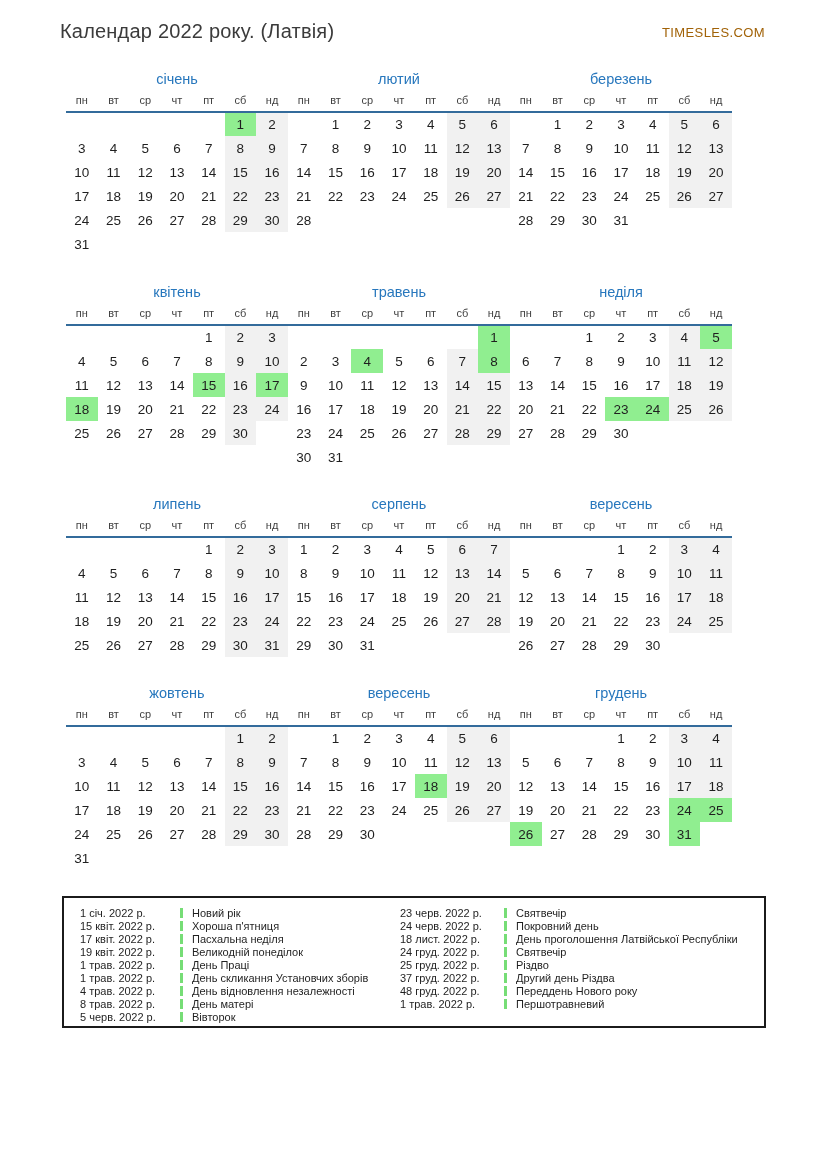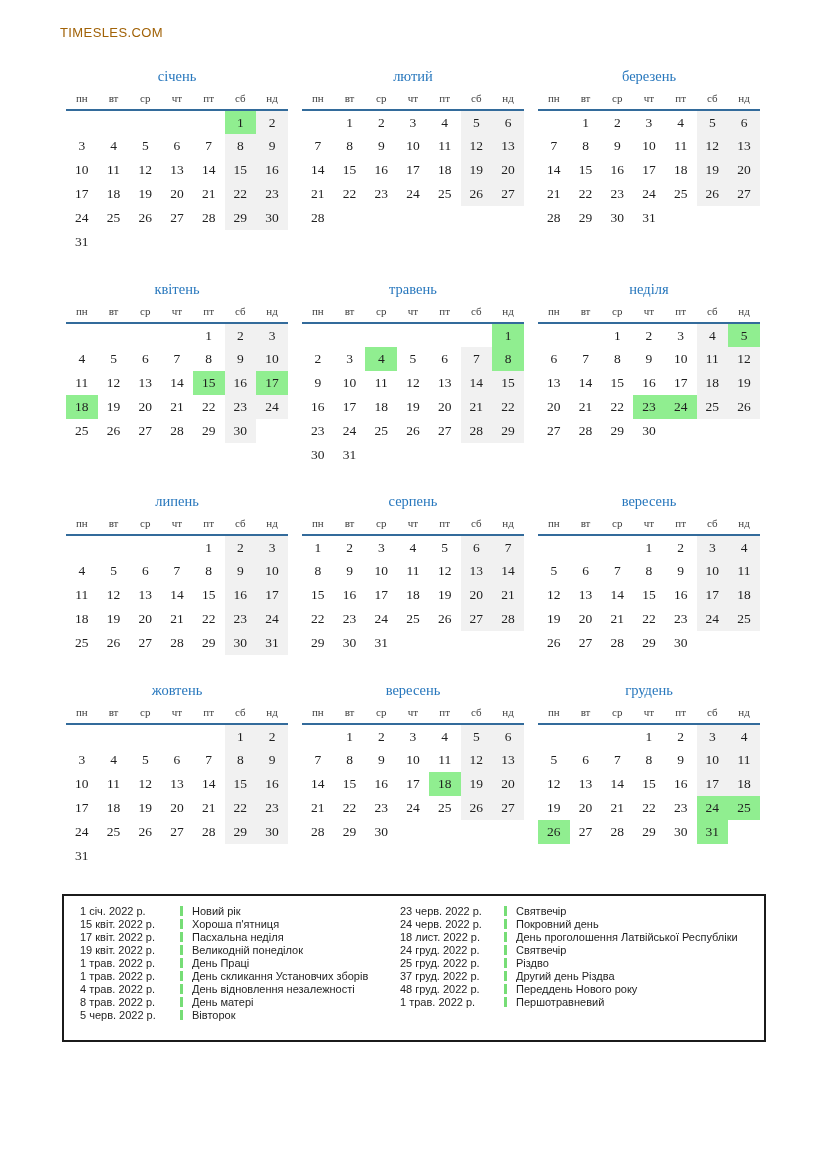--- a/index.html
+++ b/index.html
@@ -17,57 +17,57 @@
     font-family:"Liberation Sans","DejaVu Sans",sans-serif;
     color:var(--ink);position:relative;overflow:hidden;
   }
   .header{display:flex;justify-content:space-between;align-items:flex-start;
     padding:20px 62px 0 60px;}
   .page-title{font-size:20px;font-weight:500;color:#3b3b3b;letter-spacing:0.2px;}
   .site-link{font-size:13px;color:#a16207;text-decoration:none;margin-top:5px;
     letter-spacing:0.4px;}
   .months-grid{
     margin:28px 60px 0 66px;width:694px;
-    display:grid;grid-template-columns:repeat(3,222px);column-gap:14px;
+    display:grid;grid-template-columns:repeat(3,222px);
     grid-template-rows:213px 212px 189px auto;
-    font-family:Liberation Serif, serif;
   }
   .month-calendar{width:222px;}
   .month-title{color:var(--accent);font-size:14.5px;text-align:center;
     margin-bottom:7px;}
   table.month{border-collapse:collapse;table-layout:fixed;width:222px;}
   table.month th{
     font-size:11px;font-weight:normal;color:#3f3f3f;
     padding:0 0 5px 0;border-bottom:2px solid var(--rule);text-align:center;
   }
   table.month td{
     height:24px;text-align:center;vertical-align:middle;
     font-size:13.5px;color:#1f1f1f;padding:0;
   }
   td.weekend{background:var(--gray);}
   td.holiday{background:var(--green);}
   .legend{
     margin:26px 61px 0 62px;width:704px;min-height:122px;
-    border:2px solid #1b1b1b;padding:9px 8px 18px 8px;
+    border:2px solid #1b1b1b;padding:9px 8px 2px 8px;
   }
   .legend-grid{
     display:grid;grid-template-columns:108px 212px 112px auto;
     row-gap:0;font-size:11px;color:#1f1f1f;
   }
   .legend-grid > div{line-height:13px;height:13px;white-space:nowrap;overflow:hidden;}
   .legend-date{padding-left:8px;}
   .legend-name .marker{
     display:inline-block;width:3px;height:10px;background:var(--marker);
     margin-right:9px;vertical-align:-1px;
   }
 </style>
 </head>
 <body>
 
 <div class="header">
+  <div class="page-title">Календар 2022 року. (Латвія)</div>
   <a class="site-link" href="#">TIMESLES.COM</a>
 </div>
 
 <div class="months-grid">
     <section class="month-calendar">
       <div class="month-title">січень</div>
       <table class="month">
         <thead>
           <tr>
             <th>пн</th>

